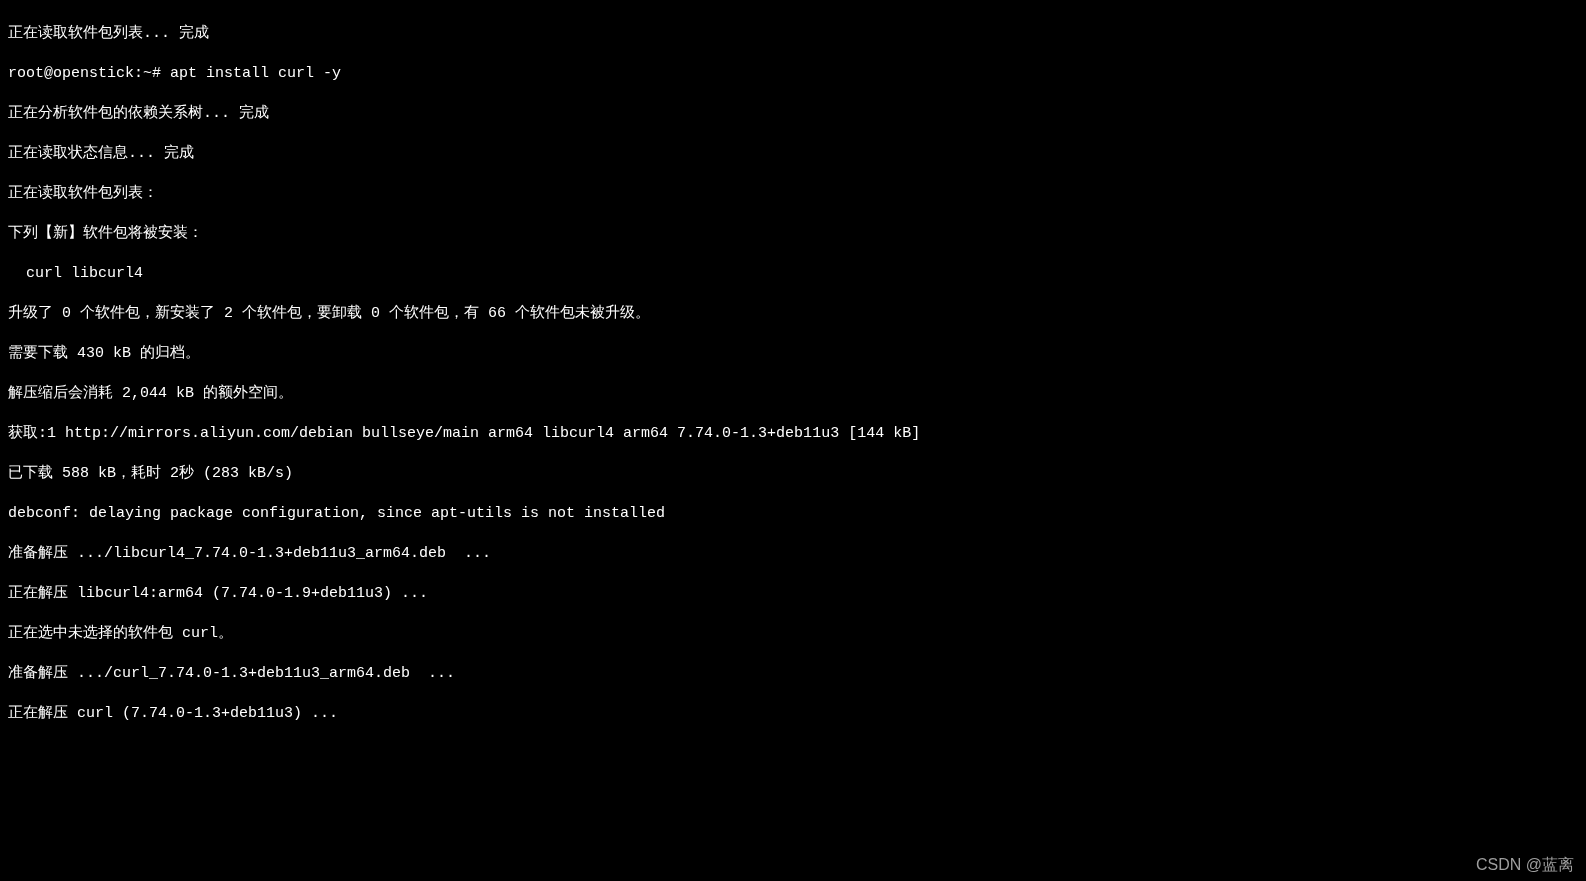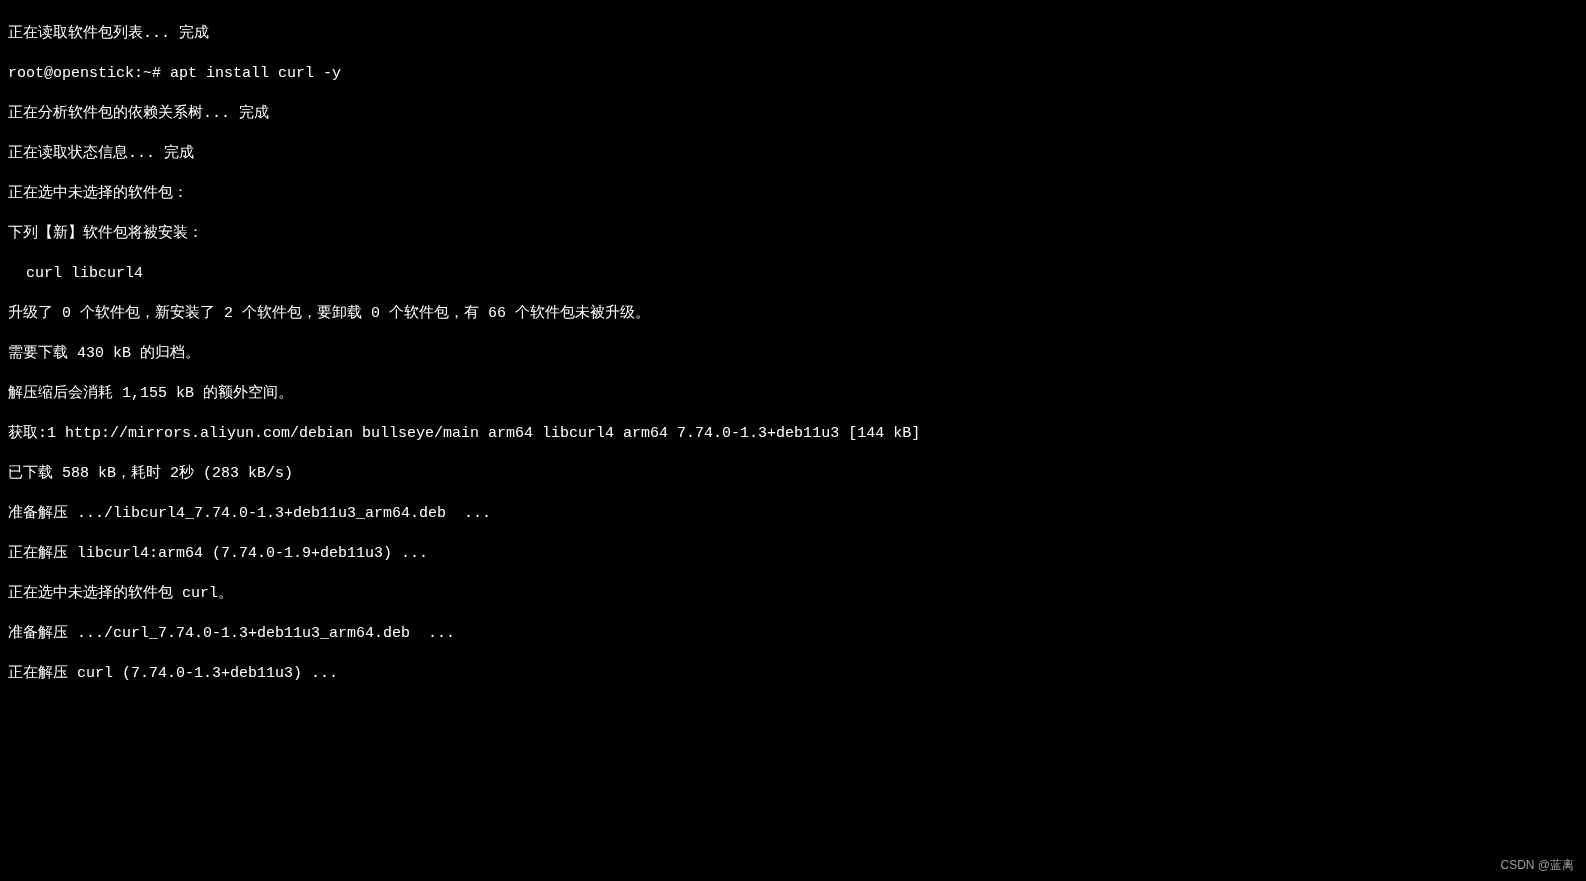--- a/index.html
+++ b/index.html
@@ -23,40 +23,41 @@
     min-height: 20px;
   }
   .prompt { color: #fff; }
   .cmd   { color: #fff; }
   .out   { color: #fff; }
   .watermark {
     position: absolute;
     right: 12px;
     bottom: 6px;
     color: #9e9e9e;
-    font-size: 12px;
+    font-size: 16px;
     font-family: sans-serif;
   }
 </style>
 </head>
 <body>
 
 <div class="terminal">
 <span class="line out">正在读取软件包列表... 完成</span>
 <span class="line"><span class="prompt">root@openstick:~# </span><span class="cmd">apt install curl -y</span></span>
 <span class="line out">正在分析软件包的依赖关系树... 完成</span>
 <span class="line out">正在读取状态信息... 完成</span>
-<span class="line out">正在选中未选择的软件包：</span>
+<span class="line out">正在读取软件包列表：</span>
 <span class="line out">下列【新】软件包将被安装：</span>
 <span class="line out">  curl libcurl4</span>
 <span class="line out">升级了 0 个软件包，新安装了 2 个软件包，要卸载 0 个软件包，有 66 个软件包未被升级。</span>
 <span class="line out">需要下载 430 kB 的归档。</span>
-<span class="line out">解压缩后会消耗 1,155 kB 的额外空间。</span>
+<span class="line out">解压缩后会消耗 2,044 kB 的额外空间。</span>
 <span class="line out">获取:1 http://mirrors.aliyun.com/debian bullseye/main arm64 libcurl4 arm64 7.74.0-1.3+deb11u3 [144 kB]</span>
 <span class="line out">已下载 588 kB，耗时 2秒 (283 kB/s)</span>
+<span class="line out">debconf: delaying package configuration, since apt-utils is not installed</span>
 <span class="line out">准备解压 .../libcurl4_7.74.0-1.3+deb11u3_arm64.deb  ...</span>
 <span class="line out">正在解压 libcurl4:arm64 (7.74.0-1.9+deb11u3) ...</span>
 <span class="line out">正在选中未选择的软件包 curl。</span>
 <span class="line out">准备解压 .../curl_7.74.0-1.3+deb11u3_arm64.deb  ...</span>
 <span class="line out">正在解压 curl (7.74.0-1.3+deb11u3) ...</span>
 
 
 
 
 

